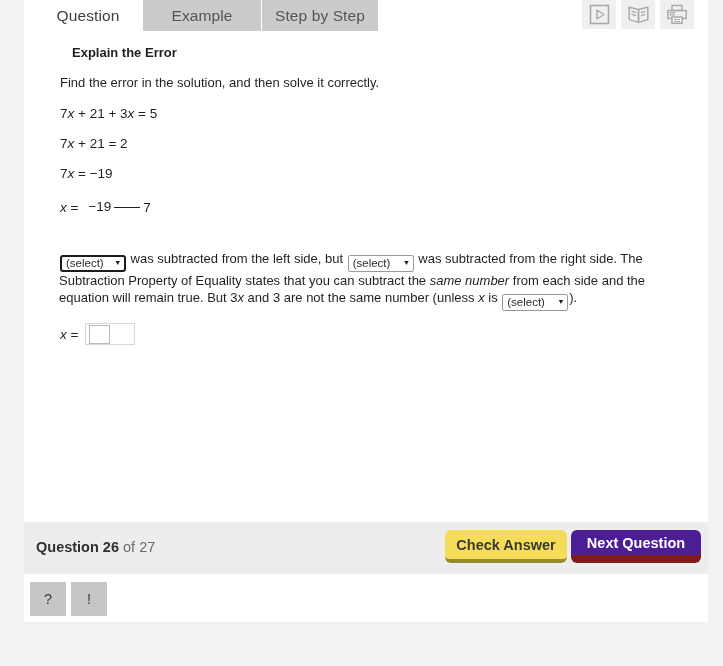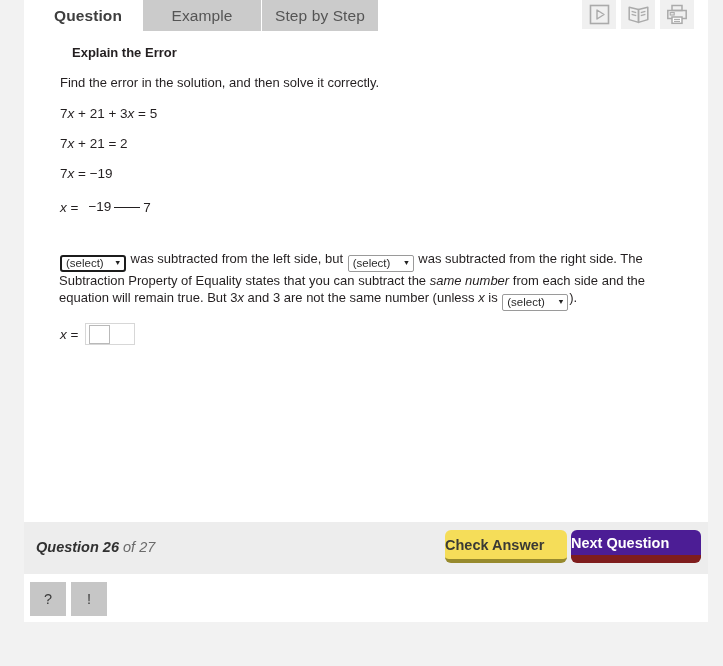--- a/index.html
+++ b/index.html
@@ -55,21 +55,21 @@
     box-sizing: border-box;
   }
   .tab.active {
     background: #ffffff;
     color: #3e3e3e;
   }
   .tab.inactive {
     background: #cbcbcb;
     color: #555555;
   }
-  #tab-question { left: 16px;  width: 96px; font-weight: bold; }
+  #tab-question { left: 16px;  width: 96px; }
   #tab-example  { left: 119px; width: 118px; }
   #tab-stepbystep { left: 238px; width: 116px; }
 
   
   #icon-group {
     position: absolute;
     right: 14px;
     top: 0px;
     height: 30px;
     display: flex;
@@ -235,40 +235,39 @@
     width: 684px;
     height: 52px;
     background: #ededed;
   }
   #question-counter {
     position: absolute;
     left: 12px;
     top: 17px;
     font-size: 14.5px;
     color: #3d3d3d;
-    font-style: italic;
   }
   #question-counter .count-bold {
     font-weight: bold;
     color: #313131;
   }
   #question-counter .count-light {
     color: #6b6b6b;
   }
 
   .action-btn {
     position: absolute;
     top: 8px;
     height: 33px;
     border-radius: 5px;
     font-size: 14.5px;
     font-weight: bold;
     display: flex;
     align-items: center;
-    justify-content: flex-start;
+    justify-content: center;
     cursor: pointer;
     box-sizing: border-box;
   }
   #check-answer-button {
     left: 421px;
     width: 122px;
     background: #f5dd59;
     color: #3a3a35;
     border-bottom: 4px solid #978a2d;
     border-radius: 6px;

